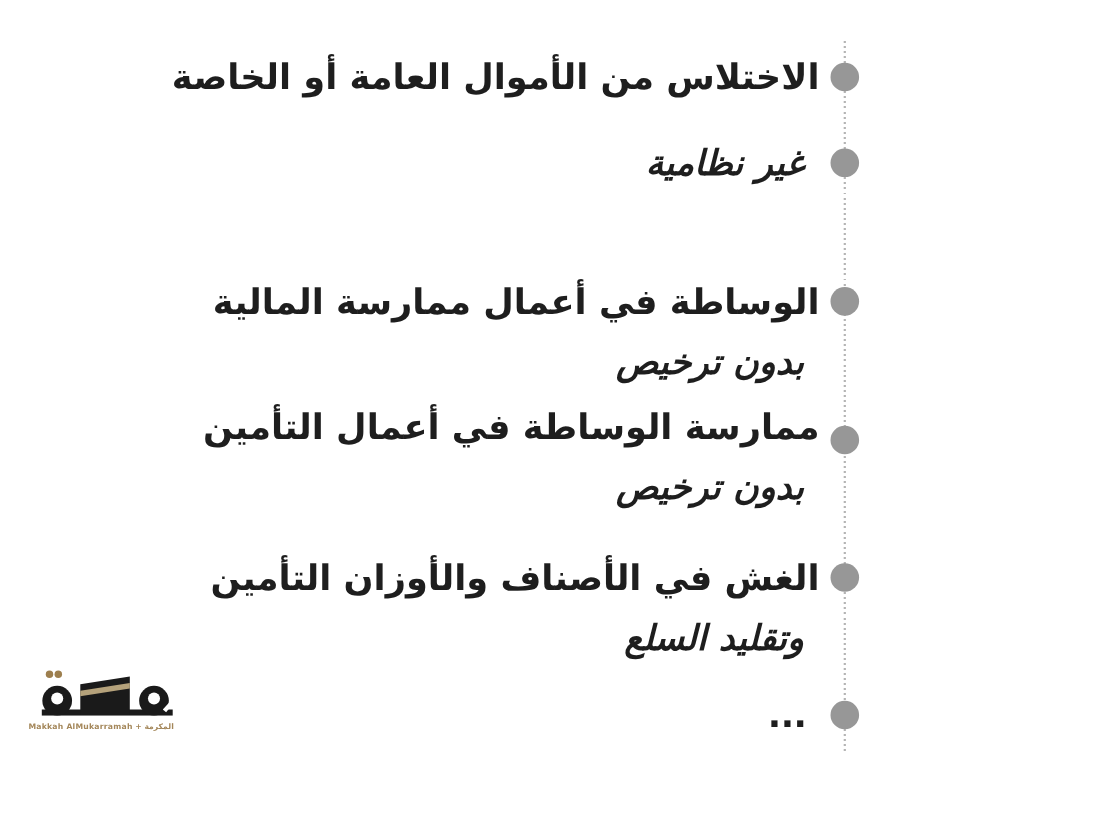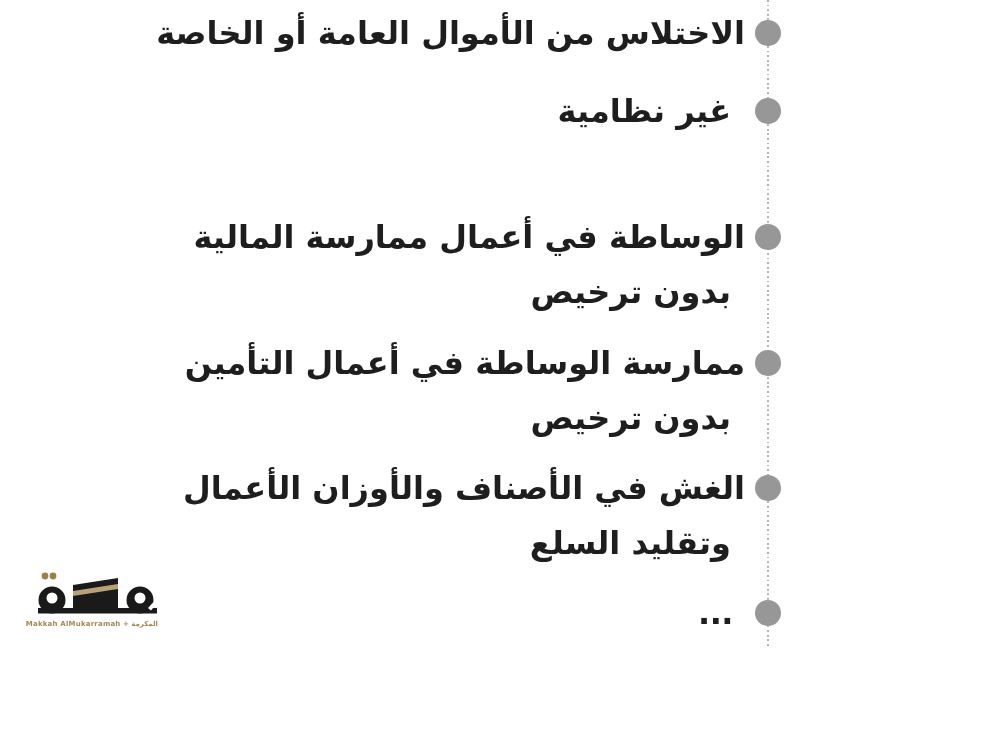--- a/index.html
+++ b/index.html
@@ -1,40 +1,40 @@
 <!DOCTYPE html>
 <html lang="ar"><head>
 <meta charset="utf-8">
 <style>
   html,body{margin:0;padding:0;}
   body{
     width:1000px;height:750px;overflow:hidden;position:relative;
     background:#ffffff;
     font-family:"DejaVu Sans",sans-serif;
   }
-  .slide{position:absolute;inset:0;}
+  .slide{position:absolute;inset:0;margin-top:37px;}
   
   .timeline{
     position:absolute;left:767px;top:0;width:2px;height:646px;
     background:repeating-linear-gradient(to bottom,#b4b4b4 0 1.8px,transparent 1.8px 4.6px);
   }
   
   .bullet{
     position:absolute;left:755px;width:26px;height:26px;border-radius:50%;
     background:#979797;
   }
   .b1{top:20px}.b2{top:98px}.b3{top:224px}.b4{top:350px}.b5{top:475px}.b6{top:600px}
   
   .item{
     position:absolute;right:255px;direction:rtl;text-align:right;
     color:#1e1e1e;font-weight:bold;font-size:32px;line-height:55px;
     white-space:nowrap;letter-spacing:-0.5px;
   }
-  .i1{top:6px}.i2{top:84px}.i3{top:210px}.i4{top:336px}.i5{top:461px}.i6{top:586px;padding-left:0;padding-right:12px}
-  .item .cont{padding-right:14px;}
+  .i1{top:6px}.i2{top:84px}.i3{top:210px}.i4{top:324px}.i5{top:461px}.i6{top:586px;padding-left:0;padding-right:12px}
+  .item .cont{padding-right:14px;font-style:italic;}
   
   .logo{position:absolute;left:36px;top:566px;width:124px;height:70px;}
   .logo svg{display:block;}
   .tagline{
     position:absolute;left:2px;top:54px;width:120px;
     direction:rtl;text-align:right;white-space:nowrap;
     font-size:7px;letter-spacing:0.2px;color:#a4875a;font-weight:bold;
   }
 </style>
 </head>
@@ -63,21 +63,21 @@
     <div>الوساطة في أعمال ممارسة المالية</div>
     <div class="cont">بدون ترخيص</div>
   </div>
 
   <div class="item i4">
     <div>ممارسة الوساطة في أعمال التأمين</div>
     <div class="cont">بدون ترخيص</div>
   </div>
 
   <div class="item i5">
-    <div>الغش في الأصناف والأوزان الأعمال</div>
+    <div>الغش في الأصناف والأوزان التأمين</div>
     <div class="cont">وتقليد السلع</div>
   </div>
 
   <div class="item i6">
     <div>...</div>
   </div>
 
   <div class="logo">
     <svg width="124" height="52" viewBox="0 0 124 52" aria-label="مكة">
 

